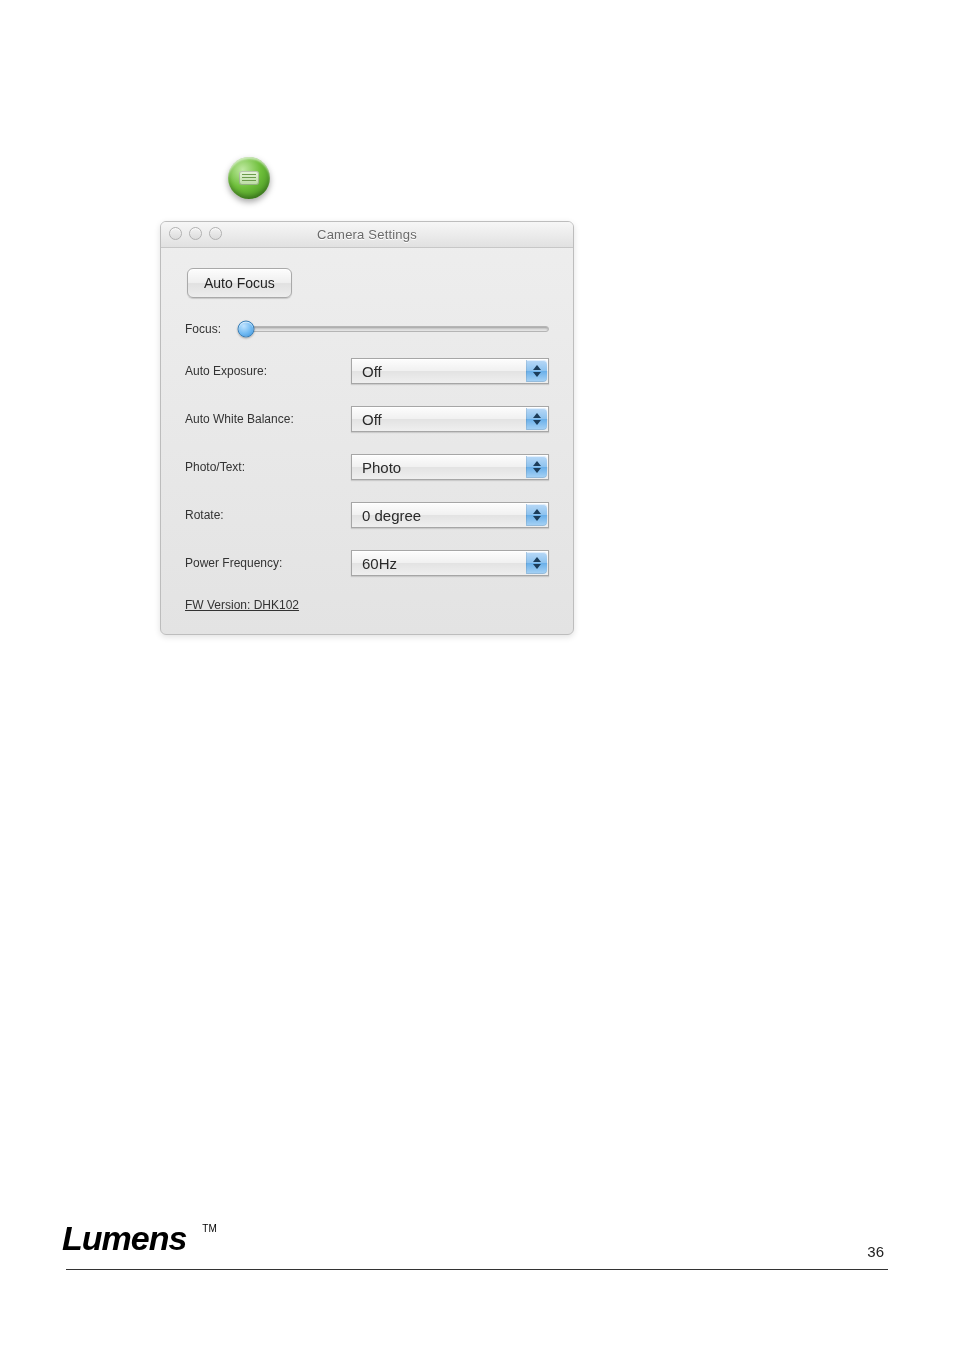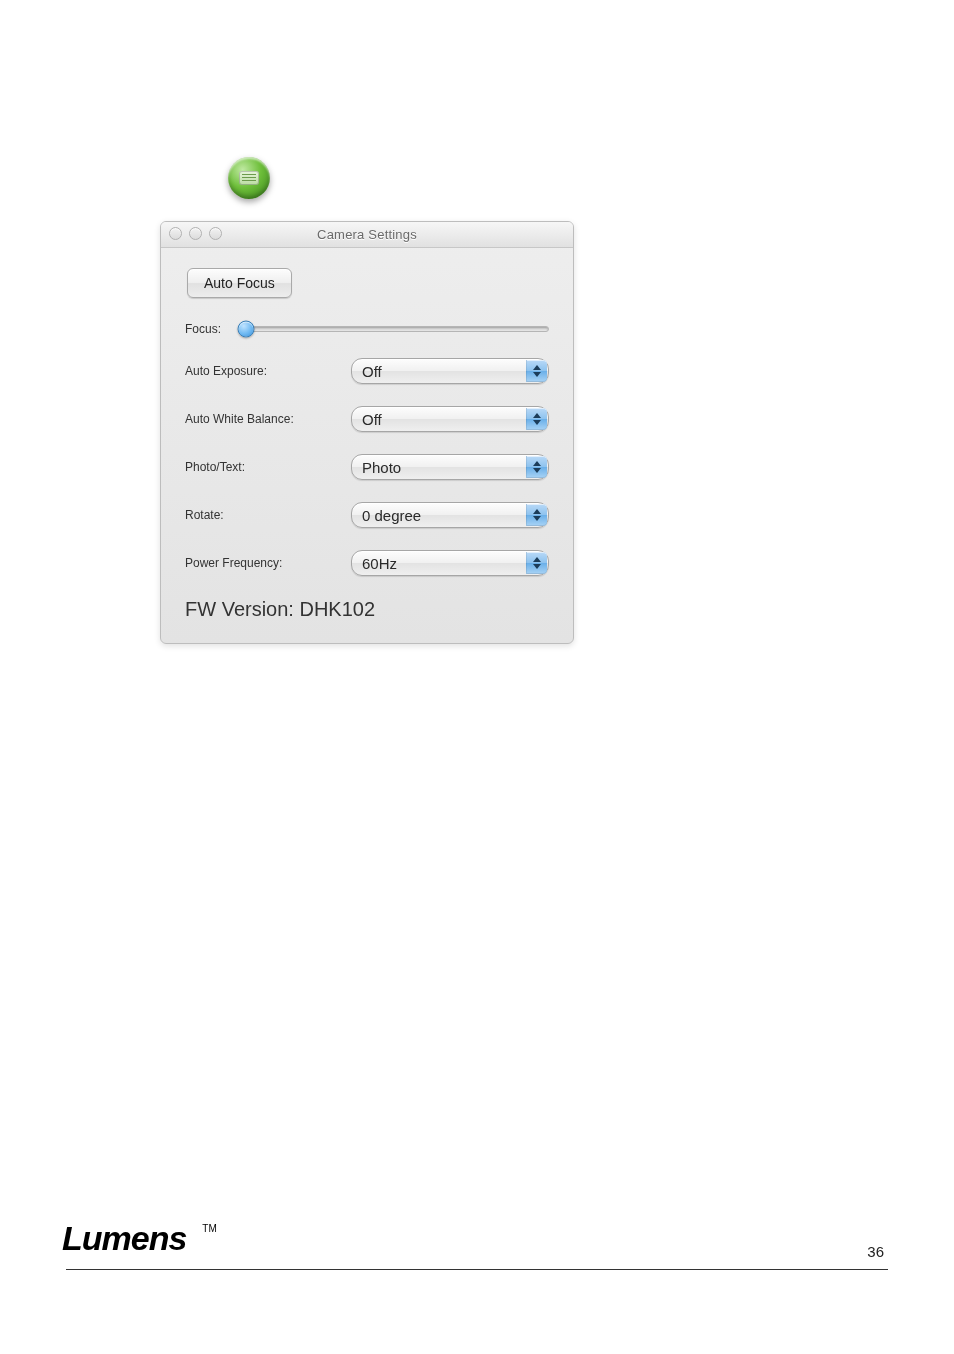--- a/index.html
+++ b/index.html
@@ -161,21 +161,21 @@
         0 1px 2px rgba(0,0,0,0.3),
         inset 0 1px 1px rgba(255,255,255,0.7);
     }
 
     
     .aqua-select {
       position: relative;
       flex: 1;
       height: 26px;
       border: 1px solid #a6a6a6;
-      border-radius: 11px;
+      border-radius: 0;
       background: linear-gradient(#fdfdfd, #f1f1f1 48%, #e3e3e3 52%, #efefef);
       box-shadow:
         0 1px 1px rgba(0,0,0,0.12),
         inset 0 1px 0 #ffffff;
       display: flex;
       align-items: center;
       padding-left: 10px;
       padding-right: 24px;
       font-size: 15px;
       color: #2a2a2a;
@@ -202,22 +202,23 @@
     }
     .tri-up, .tri-down {
       width: 0; height: 0;
       border-left: 4px solid transparent;
       border-right: 4px solid transparent;
     }
     .tri-up { border-bottom: 5px solid #1c3d5a; }
     .tri-down { border-top: 5px solid #1c3d5a; }
 
     .fw-row {
-      font-size: 20px;
+      font-size: 12px;
       color: #333;
+      text-decoration: underline;
     }
 
     
     .page-number {
       position: absolute;
       right: 70px;
       bottom: 94px;
       font-size: 15px;
       color: #222;
     }

